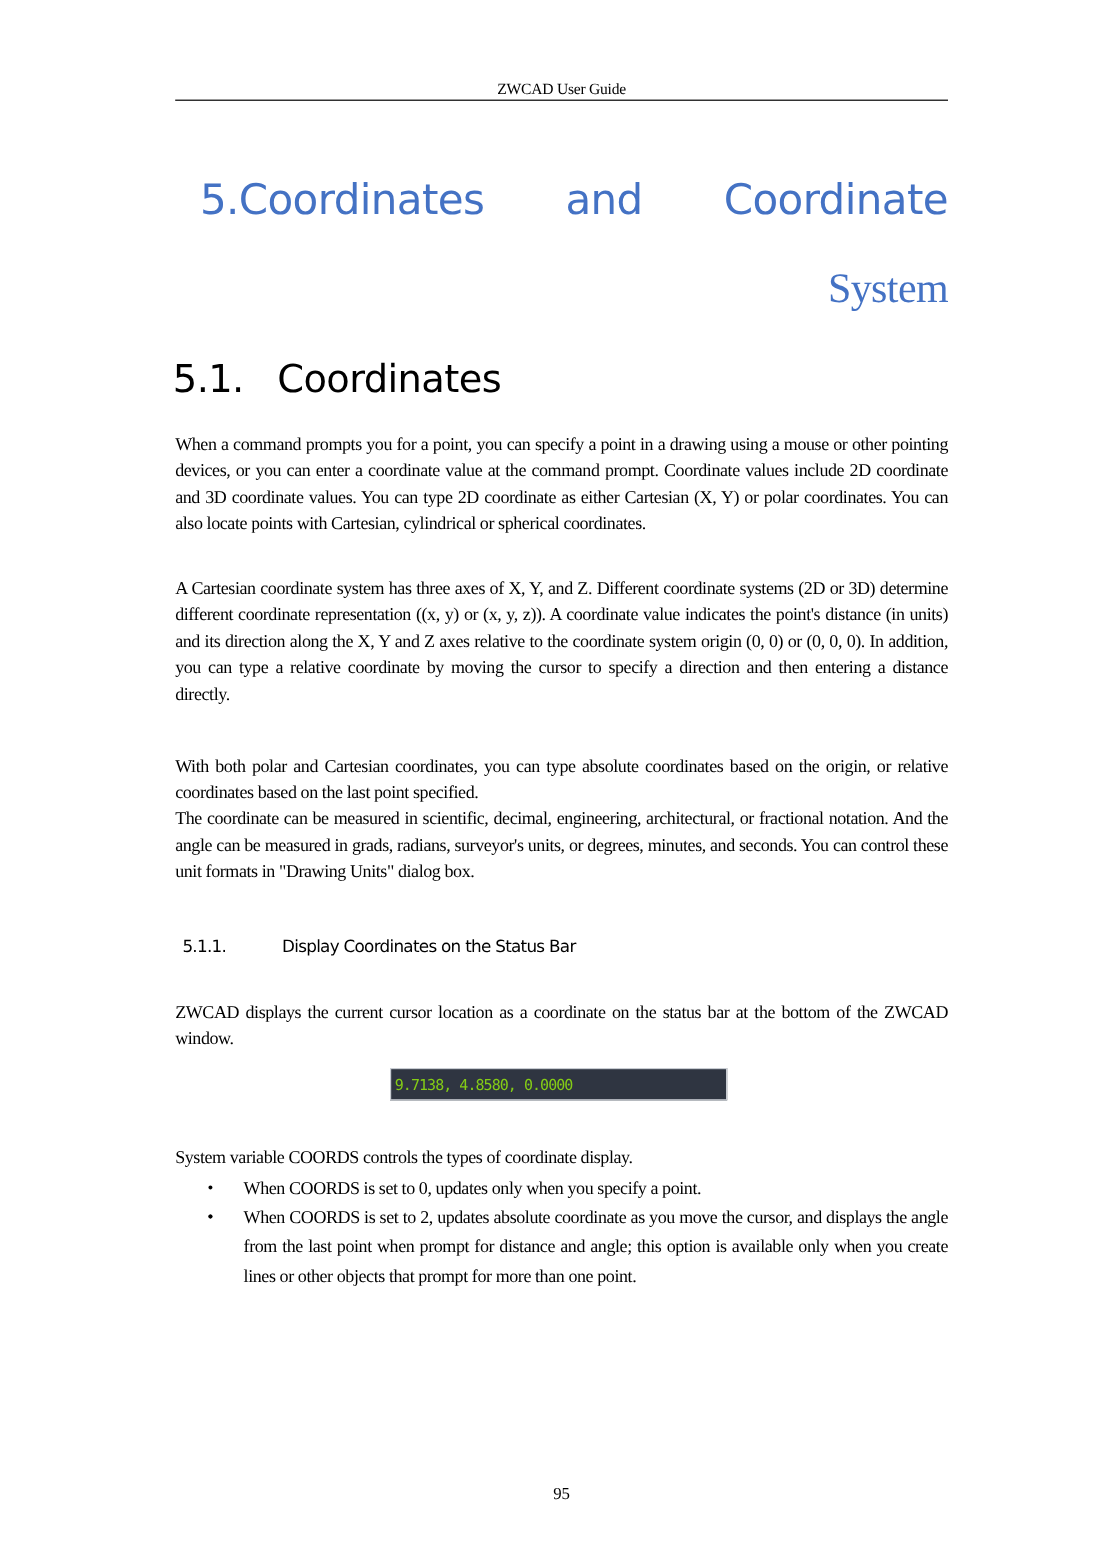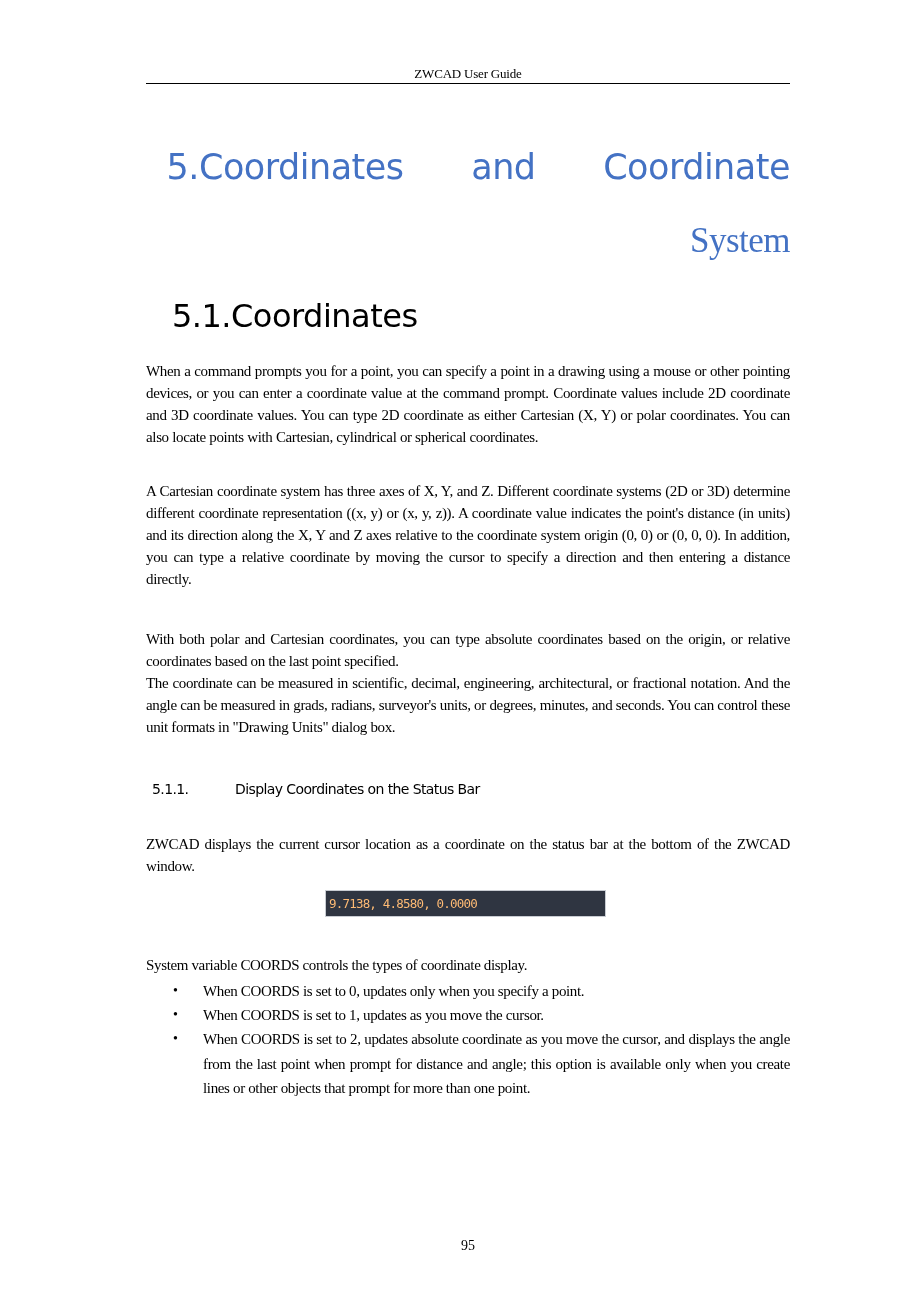--- a/index.html
+++ b/index.html
@@ -21,37 +21,37 @@
     text-align: right;
   }
   .chapter-title .row1 { display: flex; justify-content: space-between; }
   .chapter-title .num { display: inline-block; width: 57px; }
   .chapter-title .row2 { padding-left: 57px; font-family: Liberation Serif, serif; }
   .section-title {
     position: absolute; left: 144px; top: 292px; margin: 0;
     font-family: "DejaVu Sans", sans-serif; font-weight: normal;
     font-size: 32px; line-height: 48px; letter-spacing: -0.5px;
   }
-  .section-title .num { display: inline-block; width: 87px; text-align: right; }
+  .section-title .num { display: inline-block; width: 87px; }
   .para {
     position: absolute; left: 146px; width: 644px; margin: 0;
     font-size: 15px; line-height: 22px; text-align: justify;
     letter-spacing: -0.35px;
   }
   .subsection-title {
     position: absolute; left: 152px; top: 772px; margin: 0;
     font-family: "DejaVu Sans", sans-serif; font-weight: normal;
     font-size: 14px; line-height: 34px; letter-spacing: -0.6px;
   }
   .subsection-title .num { display: inline-block; width: 83px; }
   .statusbar {
     position: absolute; left: 325px; top: 890px; width: 281px; height: 27px;
     background: #2f3541; border: 1px solid #c8ccd2; box-sizing: border-box;
     font-family: "DejaVu Sans Mono", monospace; font-size: 12.5px;
-    color: #fdba74; line-height: 25px; padding-left: 3px; letter-spacing: -0.8px;
+    color: #84cc16; line-height: 25px; padding-left: 3px; letter-spacing: -0.8px;
   }
   .bullets {
     position: absolute; left: 146px; width: 644px; top: 979px;
     margin: 0; padding: 0; list-style: none;
     font-size: 15px; line-height: 24.2px; letter-spacing: -0.35px;
   }
   .bullets li { position: relative; padding-left: 57px; text-align: justify; }
   .bullets li .dot {
     position: absolute; left: 27px; top: 0; font-size: 14px;
   }
@@ -90,17 +90,17 @@
 <p class="para" style="top:833px;">ZWCAD displays the current cursor location as a coordinate on the status bar at the bottom of the ZWCAD window.</p>
 
 <div class="statusbar">
   <span>9.7138, 4.8580, 0.0000</span>
 </div>
 
 <p class="para" style="top:954px;">System variable COORDS controls the types of coordinate display.</p>
 
 <ul class="bullets">
   <li><span class="dot">•</span><span>When COORDS is set to 0, updates only when you specify a point.</span></li>
-  <li><span class="dot">•</span><span>When COORDS is set to 1, updates as you move the cursor.</span></li>
+  <li><span class="dot">•</span></li>
   <li><span class="dot">•</span><span>When COORDS is set to 2, updates absolute coordinate as you move the cursor, and displays the angle from the last point when prompt for distance and angle; this option is available only when you create lines or other objects that prompt for more than one point.</span></li>
 </ul>
 
 <div class="page-number">95</div>
 
 </body></html>

